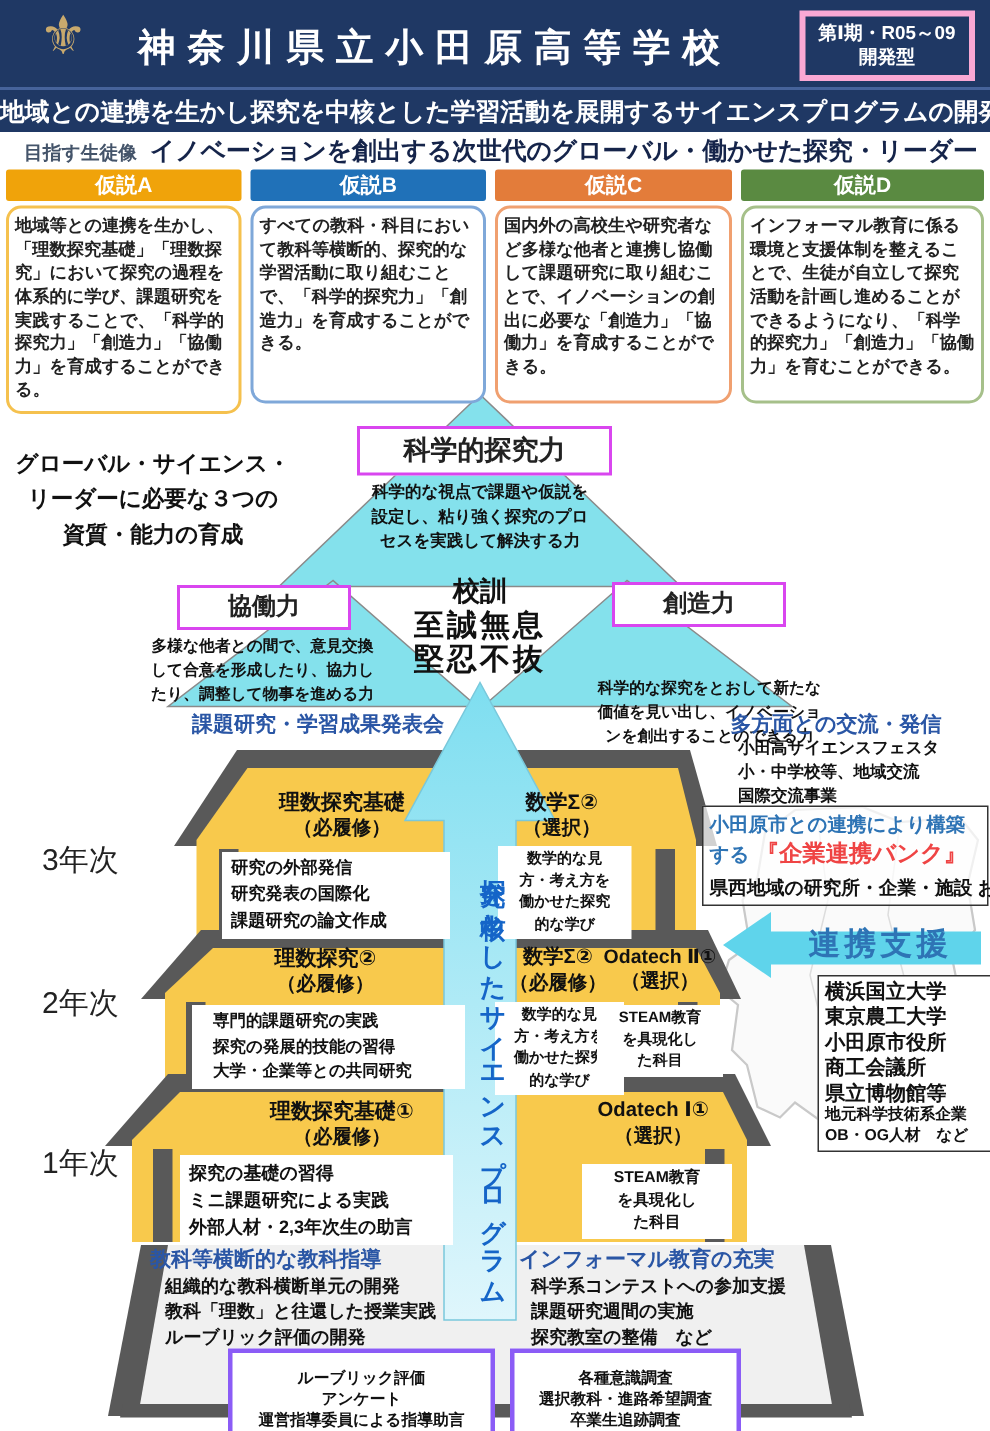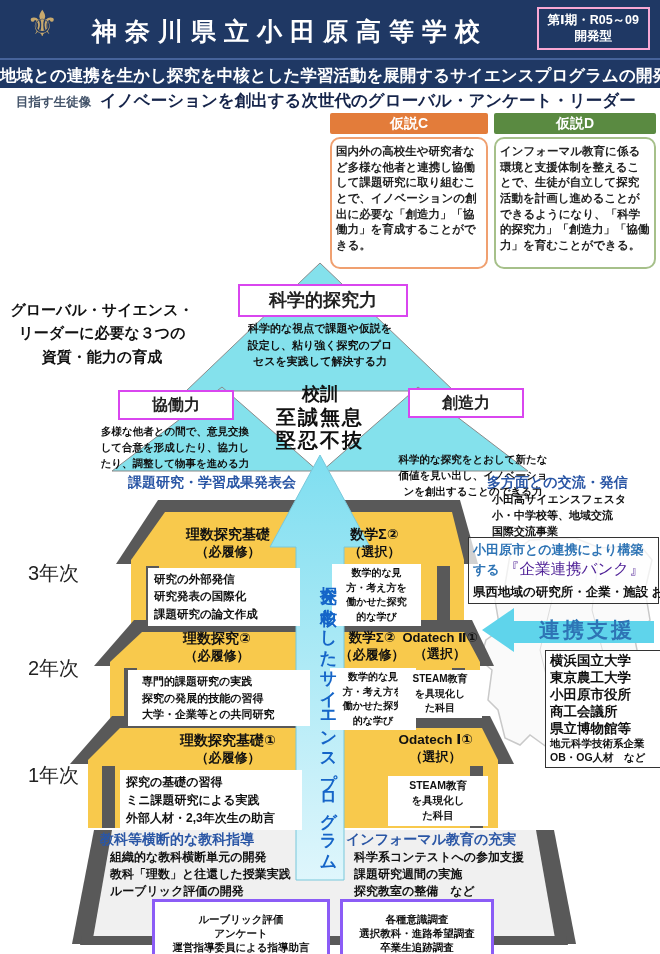--- a/index.html
+++ b/index.html
@@ -7,21 +7,21 @@
          font-family:"Liberation Sans","DejaVu Sans",sans-serif;color:#222;}
   .abs{position:absolute;}
   .pre{white-space:pre-line;}
   .ctr{text-align:center;}
 
   
   .hdr{position:absolute;top:0;left:0;width:660px;height:88px;background:#1F3864;}
   .hdr-logo{position:absolute;top:6px;left:26px;font-size:36px;color:#C8A96D;line-height:1;}
   .hdr-title{position:absolute;top:15px;left:92px;width:430px;color:#fff;font-size:25px;
              font-weight:bold;letter-spacing:8px;white-space:nowrap;}
-  .badge{position:absolute;top:7px;right:10px;border:2px solid #f9a8d4;color:#fff;
+  .badge{position:absolute;top:7px;right:10px;border:4px solid #f9a8d4;color:#fff;
          font-size:12.5px;font-weight:bold;text-align:center;padding:3px 9px;line-height:1.3;}
   .banner{position:absolute;top:58px;left:0;width:660px;height:30px;border-top:2px solid #46639B;
           color:#fff;font-size:16.5px;font-weight:bold;text-align:center;line-height:30px;white-space:nowrap;}
   .goal-label{position:absolute;top:94px;left:16px;font-size:12.5px;font-weight:bold;color:#44546A;}
   .goal-text{position:absolute;top:90px;left:100px;font-size:16.5px;font-weight:bold;color:#15244A;white-space:nowrap;}
 
   
   .hyp{position:absolute;top:113px;}
   .hyp-h{height:21px;border-radius:2px;color:#fff;font-size:14px;font-weight:bold;
          text-align:center;line-height:21px;}
@@ -53,21 +53,21 @@
                color:#1565C8;letter-spacing:1px;margin:0 auto;}
 
   
   .exch-items{position:absolute;top:492px;left:492px;width:165px;font-size:11px;font-weight:bold;
               line-height:1.45;color:#111;}
   .bank{position:absolute;top:537px;left:468px;width:181px;border:1.5px solid #333;
         background:rgba(255,255,255,0.72);padding:3px 4px;}
   .bank .l1{color:#2E74B5;font-size:13px;font-weight:bold;white-space:nowrap;}
   .bank .l2{white-space:nowrap;}
   .bank .l2 .pfx{color:#2E74B5;font-size:13px;font-weight:bold;}
-  .bank .l2 .main{color:#4c1d95;font-size:15.5px;font-weight:normal;}
+  .bank .l2 .main{color:#ef4444;font-size:15.5px;font-weight:bold;}
   .bank .bd{margin-top:4px;color:#111;font-size:12.5px;font-weight:bold;line-height:1.3;white-space:nowrap;}
   .support-label{position:absolute;top:614px;left:520px;width:134px;height:32px;line-height:32px;
                  text-align:center;color:#2E74B5;font-size:21px;font-weight:bold;letter-spacing:3px;}
   .partners{position:absolute;top:650px;left:545px;width:110px;border:1.5px solid #333;background:#fff;
             padding:2px 4px;}
   .partners .pm{font-size:13.5px;font-weight:bold;line-height:1.25;color:#111;}
   .partners .ps{font-size:10.5px;font-weight:bold;line-height:1.3;color:#111;}
 
   
   .base-items{position:absolute;font-size:12px;font-weight:bold;color:#111;line-height:1.4;}
@@ -137,22 +137,30 @@
   <div class="hdr">
     <div class="hdr-logo">⚜</div>
     <div class="hdr-title">神奈川県立小田原高等学校</div>
     <div class="badge">
       <div>第Ⅰ期・R05～09</div>
       <div>開発型</div>
     </div>
     <div class="banner">地域との連携を生かし探究を中核とした学習活動を展開するサイエンスプログラムの開発</div>
   </div>
   <div class="goal-label">目指す生徒像</div>
-  <div class="goal-text">イノベーションを創出する次世代のグローバル・アンケート・リーダー</div>
-
+  <div class="goal-text">イノベーションを創出する次世代のグローバル・働かせた探究・リーダー</div>
+
+  <div class="hyp" style="left:4px;width:157px;z-index:2;">
+    <div class="hyp-h" style="background: rgb(240, 163, 10);">仮説A</div>
+    <div class="hyp-b" style="border-color: rgb(245, 193, 78);">地域等との連携を生かし、「理数探究基礎」「理数探究」において探究の過程を体系的に学び、課題研究を実践することで、「科学的探究力」「創造力」「協働力」を育成することができる。</div>
+  </div>
+  <div class="hyp" style="left:167px;width:157px;z-index:2;">
+    <div class="hyp-h" style="background: rgb(32, 113, 184);">仮説B</div>
+    <div class="hyp-b" style="border-color: rgb(127, 168, 217);">すべての教科・科目において教科等横断的、探究的な学習活動に取り組むことで、「科学的探究力」「創造力」を育成することができる。</div>
+  </div>
   <div class="hyp" style="left:330px;width:158px;z-index:2;">
     <div class="hyp-h" style="background: rgb(227, 124, 58);">仮説C</div>
     <div class="hyp-b" style="border-color: rgb(240, 160, 112);">国内外の高校生や研究者など多様な他者と連携し協働して課題研究に取り組むことで、イノベーションの創出に必要な「創造力」「協働力」を育成することができる。</div>
   </div>
   <div class="hyp" style="left:494px;width:162px;z-index:2;">
     <div class="hyp-h" style="background: rgb(90, 138, 65);">仮説D</div>
     <div class="hyp-b" style="border-color: rgb(166, 192, 138);">インフォーマル教育に係る環境と支援体制を整えることで、生徒が自立して探究活動を計画し進めることができるようになり、「科学的探究力」「創造力」「協働力」を育むことができる。</div>
   </div>
 
   <div class="side-note pre" style="z-index:2;">グローバル・サイエンス・

